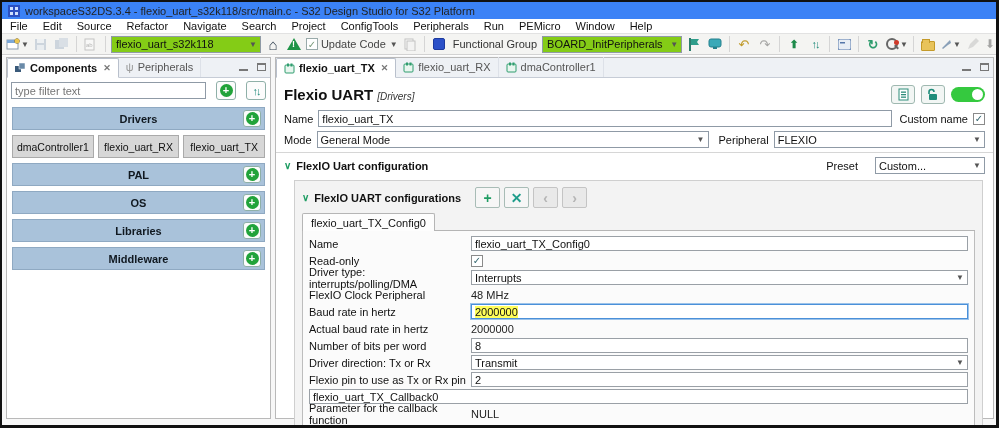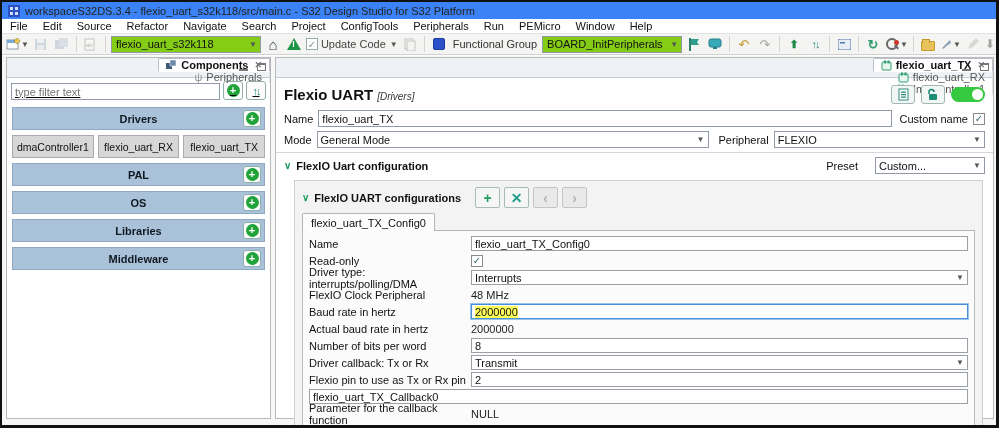--- a/index.html
+++ b/index.html
@@ -40,34 +40,34 @@
   .mag::after { content:""; position:absolute; left:9px; top:9px; width:5px; height:2px; background:#666; transform:rotate(45deg); }
   .mag .dot { position:absolute; right:0; bottom:6px; width:5px; height:5px; background:#d03a2a; border-radius:50%; }
 
   
   .workbench { position:absolute; top:54px; left:0; right:0; bottom:0; background:#f7f7f7; }
   .panel { position:absolute; background:#fff; border:1px solid #b9b9b9; }
   .left-panel  { left:4px; top:1px; width:265px; bottom:6px; }
   .editor-panel{ left:273px; top:1px; width:719px; bottom:6px; }
 
   
-  .tabstrip { height:20px; display:flex; align-items:flex-end; background:#eef1f5; border-bottom:1px solid #c6ccd6; position:relative;flex-direction:column; }
+  .tabstrip { height:20px; display:flex; align-items:flex-end; background:#eef1f5; border-bottom:1px solid #c6ccd6; position:relative; }
   .tab { display:inline-flex; align-items:center; gap:4px; height:20px; padding:0 7px; font-size:11px; color:#555; border-right:1px solid #dde1e8; }
   .tab.active { background:#fff; color:#111; font-weight:bold; border:1px solid #b9c0cc; border-bottom:1px solid #fff; border-radius:2px 2px 0 0; margin-bottom:-1px; }
   .winbtns { position:absolute; right:3px; top:3px; display:flex; gap:6px; }
   .winbtn { width:12px; height:12px; display:flex; align-items:center; justify-content:center; color:#666; font-size:9px; }
   .minbar { width:9px; height:2px; background:#777; margin-top:6px; }
   .maxbox { width:9px; height:8px; border:1px solid #777; border-top-width:2px; }
 
   .comp-ico { width:11px; height:11px; }
   .plug-glyph { color:#999; font-size:11px; }
   .tabclose { color:#777; font-size:9px; margin-left:2px; }
 
   
-  .filter-row { display:flex; align-items:flex-end; gap:3px; padding:3px 4px;text-decoration:underline; }
+  .filter-row { display:flex; align-items:center; gap:10px; padding:3px 4px; }
   .filter-input { flex:1; height:17px; border:1px solid #8f9aa6; font-size:11px; padding:0 3px; font-family:"Liberation Sans",sans-serif; color:#444; }
   .sq-btn { width:20px; height:19px; border:1px solid #8fb0a8; background:#fcfcfc; border-radius:3px; display:flex; align-items:center; justify-content:center; flex:0 0 auto; }
   .plus-circle { width:13px; height:13px; border-radius:50%; background:#21a33a; color:#fff; font-size:11px; line-height:12px; text-align:center; font-weight:bold; }
   .sort-glyph { color:#1f8a7a; font-size:11px; font-weight:bold; letter-spacing:-2px; }
 
   .side-list { padding:4px 5px; display:flex; flex-direction:column; gap:5px; }
   .side-header { position:relative; height:23px; background:#a9c2da; border:1px solid #8fa9c2; display:flex; align-items:center; justify-content:center; }
   .side-header .htxt { font-size:11px; font-weight:bold; color:#101820; }
   .side-header .sq-btn { position:absolute; right:3px; top:2px; width:18px; height:17px; }
   .chip-row { display:flex; gap:4px; }
@@ -474,21 +474,21 @@
               <span class="plbl">Actual baud rate in hertz</span>
               <span class="pstatic">2000000</span>
             </div>
             <div class="prow">
               <span class="plbl">Number of bits per word</span>
               <div class="pfield">
                   <span>8</span>
                 </div>
             </div>
             <div class="prow">
-              <span class="plbl">Driver callback: Tx or Rx</span>
+              <span class="plbl">Driver direction: Tx or Rx</span>
               <div class="psel">
                 <span>Transmit</span>
                   <span class="caret">▼</span>
               </div>
             </div>
             <div class="prow">
               <span class="plbl">Flexio pin to use as Tx or Rx pin</span>
               <div class="pfield">
                   <span>2</span>
                 </div>

